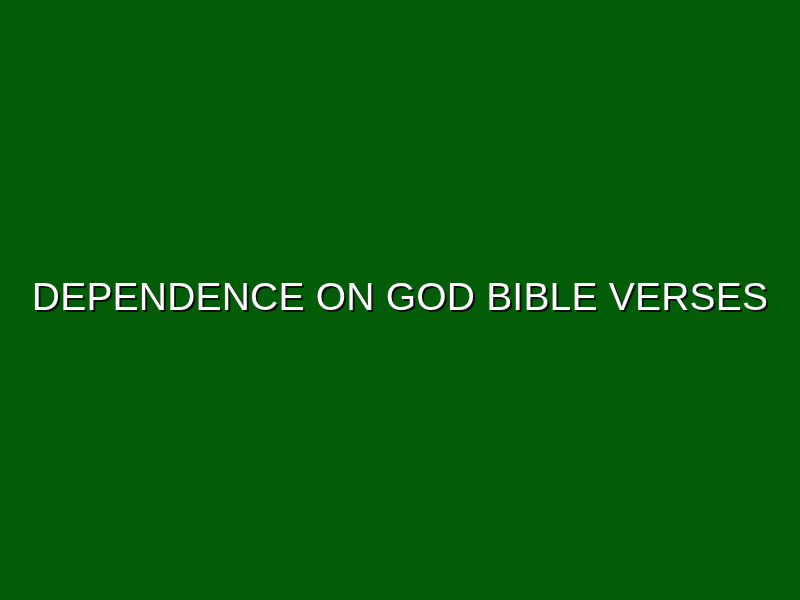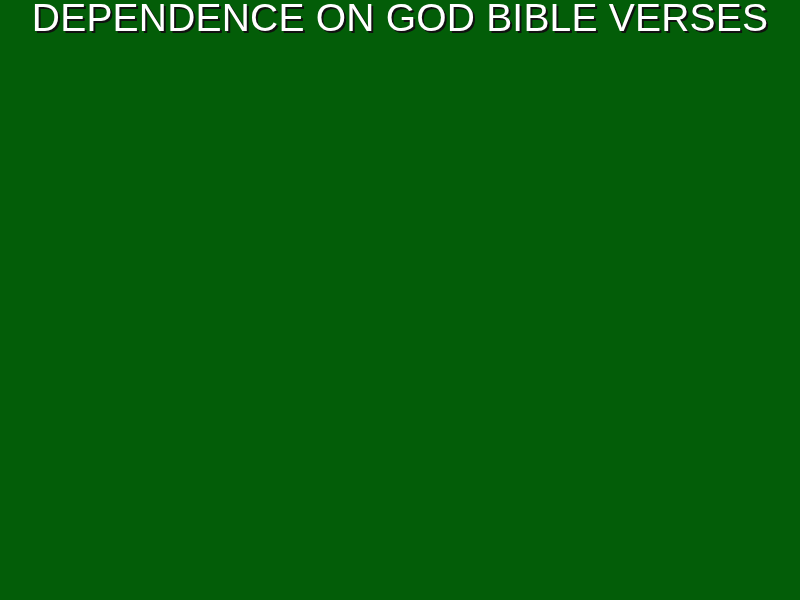--- a/index.html
+++ b/index.html
@@ -12,20 +12,21 @@
     height: 600px;
     overflow: hidden;
     font-family: "Liberation Sans", sans-serif;
   }
   #title-card {
     position: relative;
     width: 800px;
     height: 600px;
     background: #035d08;
     display: flex;
+    align-items: center;
     justify-content: center;
     box-sizing: border-box;
   }
   #title-text {
     display: block;
     width: 100%;
     text-align: center;
     color: #ffffff;
     font-family: "Liberation Sans", sans-serif;
     font-size: 39px;

